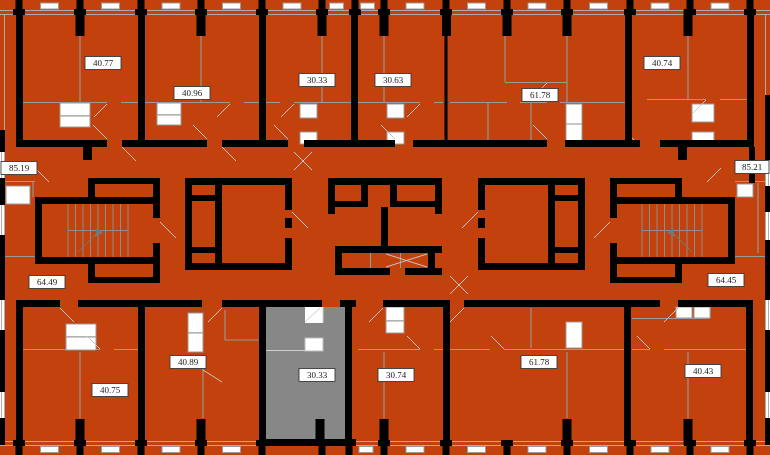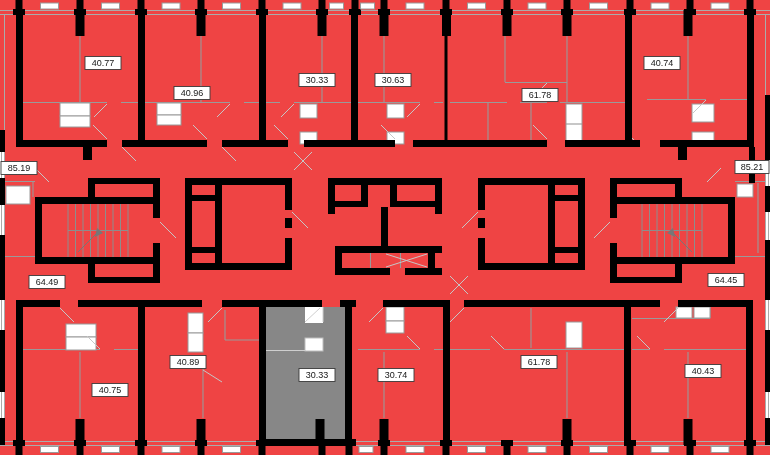--- a/index.html
+++ b/index.html
@@ -1,17 +1,17 @@
 <!DOCTYPE html>
 <html><head>
 <meta charset="utf-8">
 <style>
   html,body{margin:0;padding:0;background:#fff}
-  .stage{position:relative;width:770px;height:455px;background:#ef4444;
-         font-family:Liberation Sans, sans-serif;overflow:hidden}
+  .stage{position:relative;width:770px;height:455px;background:#c2410c;
+         font-family:Liberation Serif, serif;overflow:hidden}
   svg{display:block}
   .w{fill:#000;stroke:none}
   .fac{stroke:#ababab;stroke-width:1;fill:none}
   .thin{stroke:#9a9a9a;stroke-width:1.1;fill:none}
   .swing{stroke:#c6c6c6;stroke-width:1;fill:none}
   .tread{stroke:#8d8d8d;stroke-width:1;fill:none}
   .winf{fill:#fff;stroke:#9a9a9a;stroke-width:1}
   .bath{fill:#fff;stroke:#9a9a9a;stroke-width:1}
   .arrow{stroke:#777;stroke-width:1;fill:none}
   .ah{fill:#777;stroke:none}

